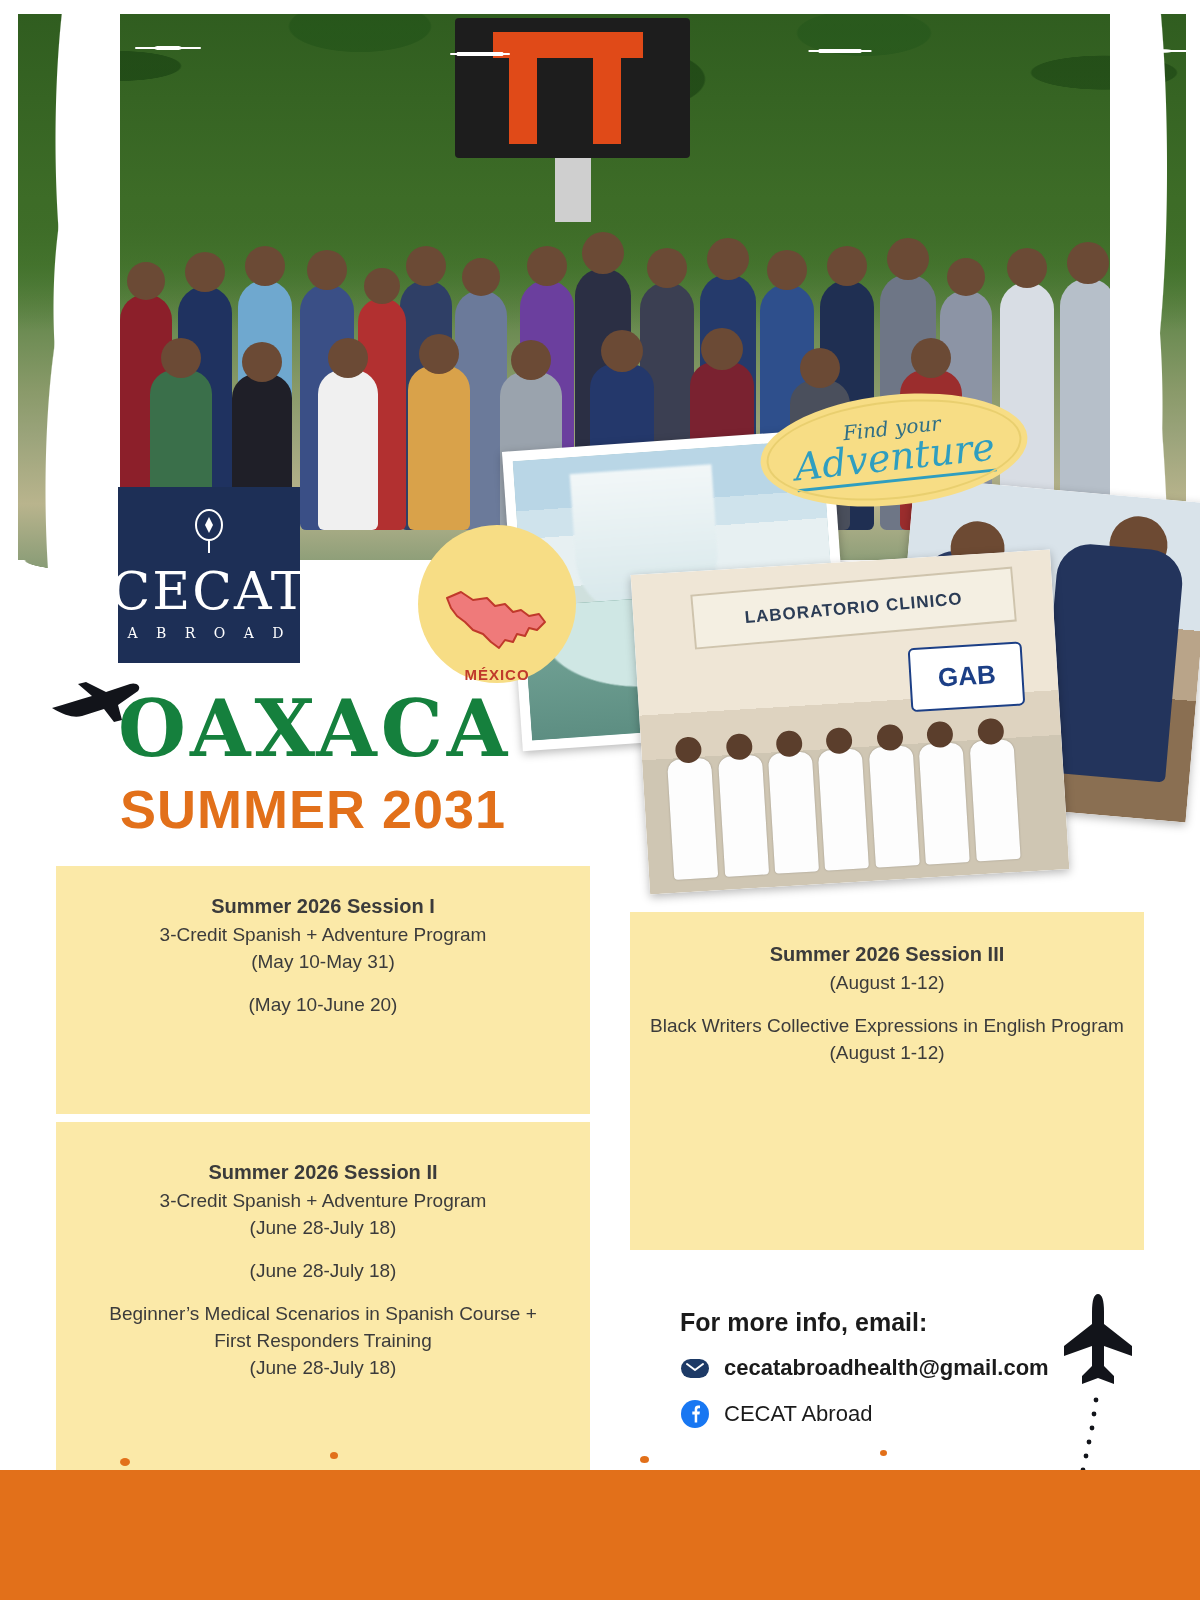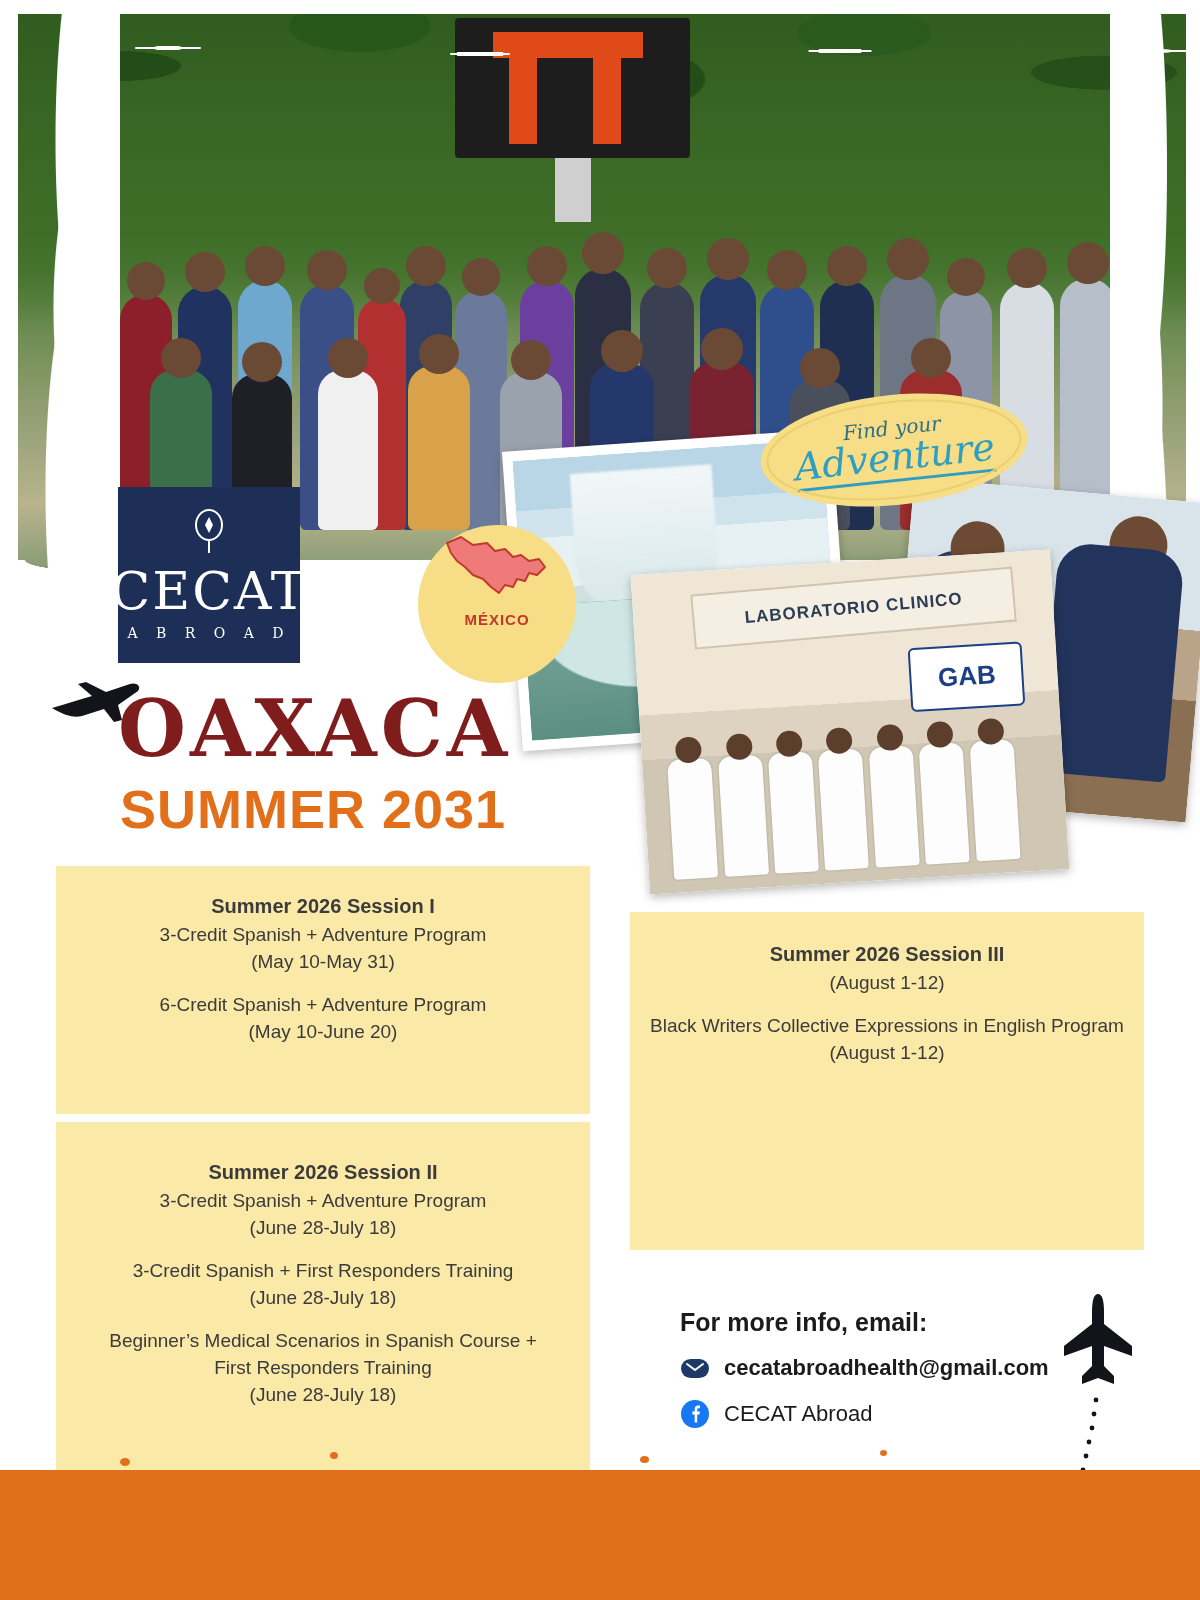--- a/index.html
+++ b/index.html
@@ -156,39 +156,39 @@
     box-shadow:inset 0 0 0 3px #f2d徒; box-shadow:none;
   }
   .adventure-badge:before{
     content:"";position:absolute;inset:6px;border:2px solid #e9cf6f;border-radius:50%;
   }
   .find-your{font-family:"DejaVu Serif", serif;font-style:italic;color:#2f6f86;font-size:20px;line-height:1;}
   .adventure-word{font-family:"DejaVu Serif", serif;font-style:italic;color:#2f9ec0;font-size:38px;line-height:1.05;border-bottom:3px solid #2f9ec0;padding-bottom:2px;}
 
   .mexico-badge{
     position:absolute;left:418px;top:525px;width:158px;height:158px;border-radius:50%;background:#f7dd85;
-    display:flex;flex-direction:column;align-items:center;justify-content:flex-start;
+    display:flex;flex-direction:column;align-items:center;justify-content:flex-end;
   }
   .mx-map{width:108px;height:78px;margin-top:4px;}
   .mexico-label{font-weight:bold;color:#c0392b;font-size:15px;letter-spacing:1px;margin-top:4px;}
 
   
   .logo-box{
     position:absolute;left:118px;top:487px;width:182px;height:176px;background:#1d2f56;
     display:flex;flex-direction:column;align-items:center;justify-content:center;color:#fff;
   }
   .logo-mark{width:40px;height:48px;margin-bottom:8px;}
   .logo-name{font-family:"DejaVu Serif", serif;font-size:52px;letter-spacing:2px;line-height:1;}
   .logo-sub{font-family:"DejaVu Serif", serif;font-size:14px;letter-spacing:7px;margin-top:8px;}
 
   
   .plane-top{position:absolute;left:48px;top:678px;width:110px;height:46px;}
   .title-oaxaca{
     position:absolute;left:118px;top:690px;
-    font-family:"DejaVu Serif", serif;font-weight:bold;font-size:78px;letter-spacing:4px;color:#7f1d1d;line-height:1;
+    font-family:"DejaVu Serif", serif;font-weight:bold;font-size:78px;letter-spacing:4px;color:#15803d;line-height:1;
   }
   .title-summer{
     position:absolute;left:120px;top:782px;
     font-family:"Liberation Sans", sans-serif;font-weight:bold;font-size:54px;letter-spacing:1px;color:#e2701a;line-height:1;
   }
 
   
   .panel{position:absolute;background:#fbe9a8;color:#3b3b3b;}
   .panel p{margin:0;text-align:center;line-height:1.42;font-size:19px;}
   .panel .ph{font-weight:bold;font-size:20px;margin-bottom:2px;}
@@ -395,30 +395,28 @@
   <path d="M4 30 C18 26 30 22 44 18 L30 6 L38 4 L58 14 L82 6 C88 4 94 8 90 13 L70 27 L74 42 L66 44 L56 31 L34 38 C26 40 18 38 4 30 Z" fill="#12141a"></path>
 </svg>
 <div class="title-oaxaca">OAXACA</div>
 <div class="title-summer">SUMMER 2031</div>
 
 <div class="panel" id="panel-1">
   <p class="ph">Summer 2026 Session I</p>
   <p>3-Credit Spanish + Adventure Program</p>
   <p>(May 10-May 31)</p>
   <div class="gap"></div>
-  <p>6-Credit Spanish + Adventure Program</p>
   <p>(May 10-June 20)</p>
 </div>
 
 <div class="panel" id="panel-2">
   <p class="ph">Summer 2026 Session II</p>
   <p>3-Credit Spanish + Adventure Program</p>
   <p>(June 28-July 18)</p>
   <div class="gap"></div>
-  <p>3-Credit Spanish + First Responders Training</p>
   <p>(June 28-July 18)</p>
   <div class="gap"></div>
   <p>Beginner’s Medical Scenarios in Spanish Course + First Responders Training</p>
   <p>(June 28-July 18)</p>
 </div>
 
 <div class="panel" id="panel-3">
   <p class="ph">Summer 2026 Session III</p>
   <p>(August 1-12)</p>
   <div class="gap"></div>

